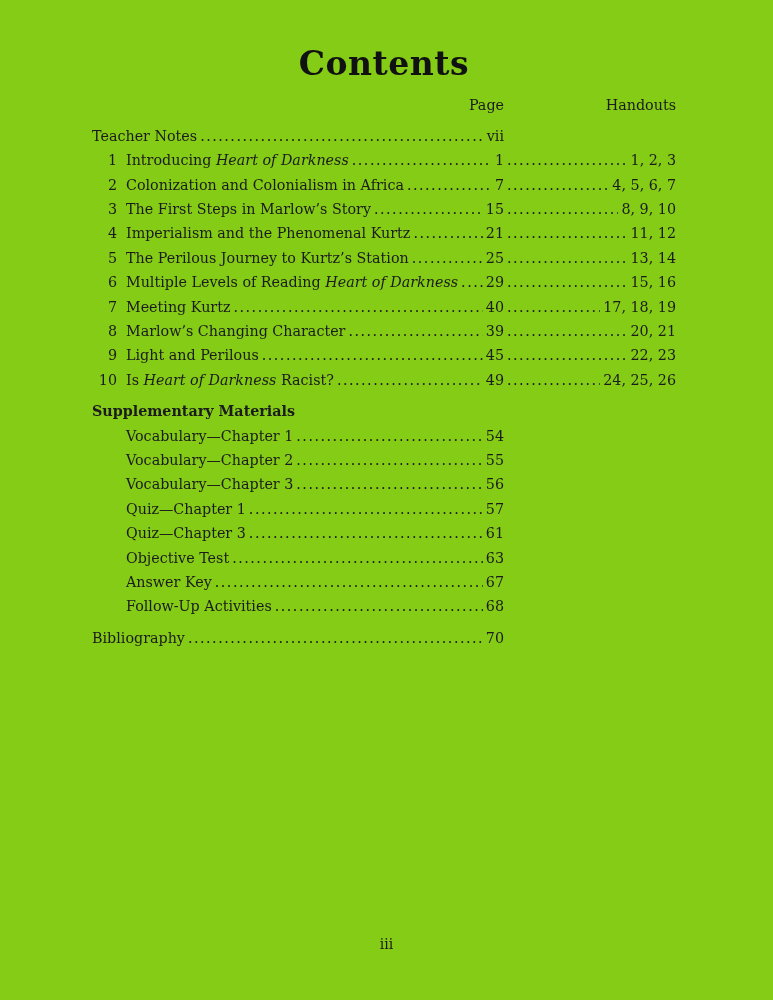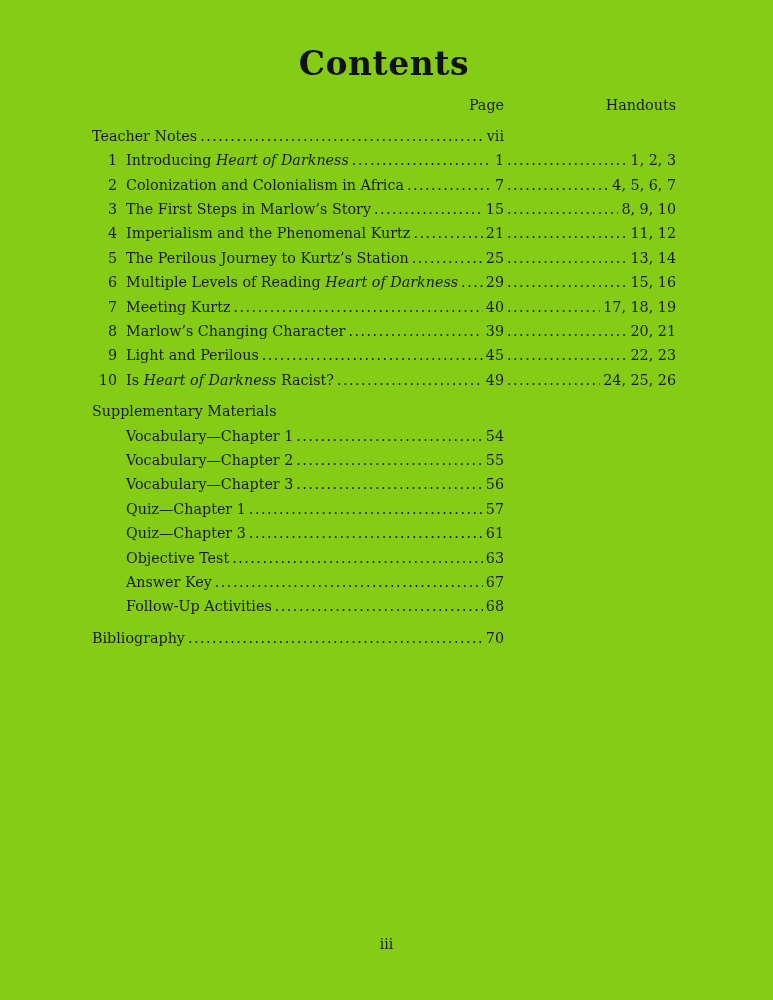--- a/index.html
+++ b/index.html
@@ -65,21 +65,21 @@
     content: "............................................................................................................................................";
     letter-spacing: 1.5px;
     color: #1b1b1b;
   }
   .pg, .hnum { white-space: nowrap; }
   .gap { margin-top: 6.5px; }
   .gap-lg { margin-top: 7px; }
   .header-row { margin-top: 12px; }
   .header-row .main { justify-content: flex-end; }
   .header-row .hand { justify-content: flex-end; }
-  .plain-heading { font-size: 14.3px; }
+  .plain-heading { font-size: 14.3px; font-weight: bold; }
   .folio {
     position: absolute;
     left: 0; right: 0;
     bottom: 48px;
     text-align: center;
     font-size: 14px;
   }
 </style>
 </head>
 <body>

